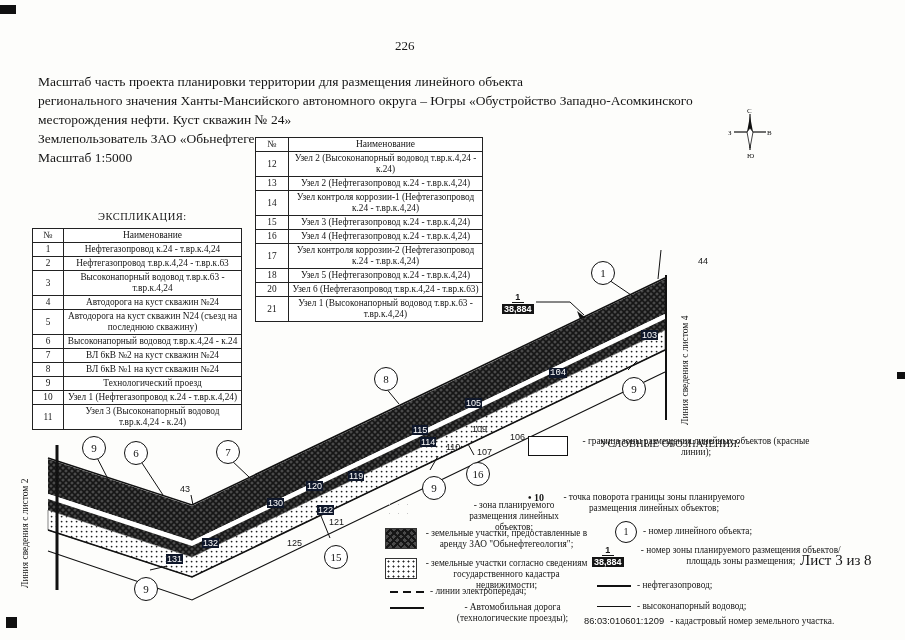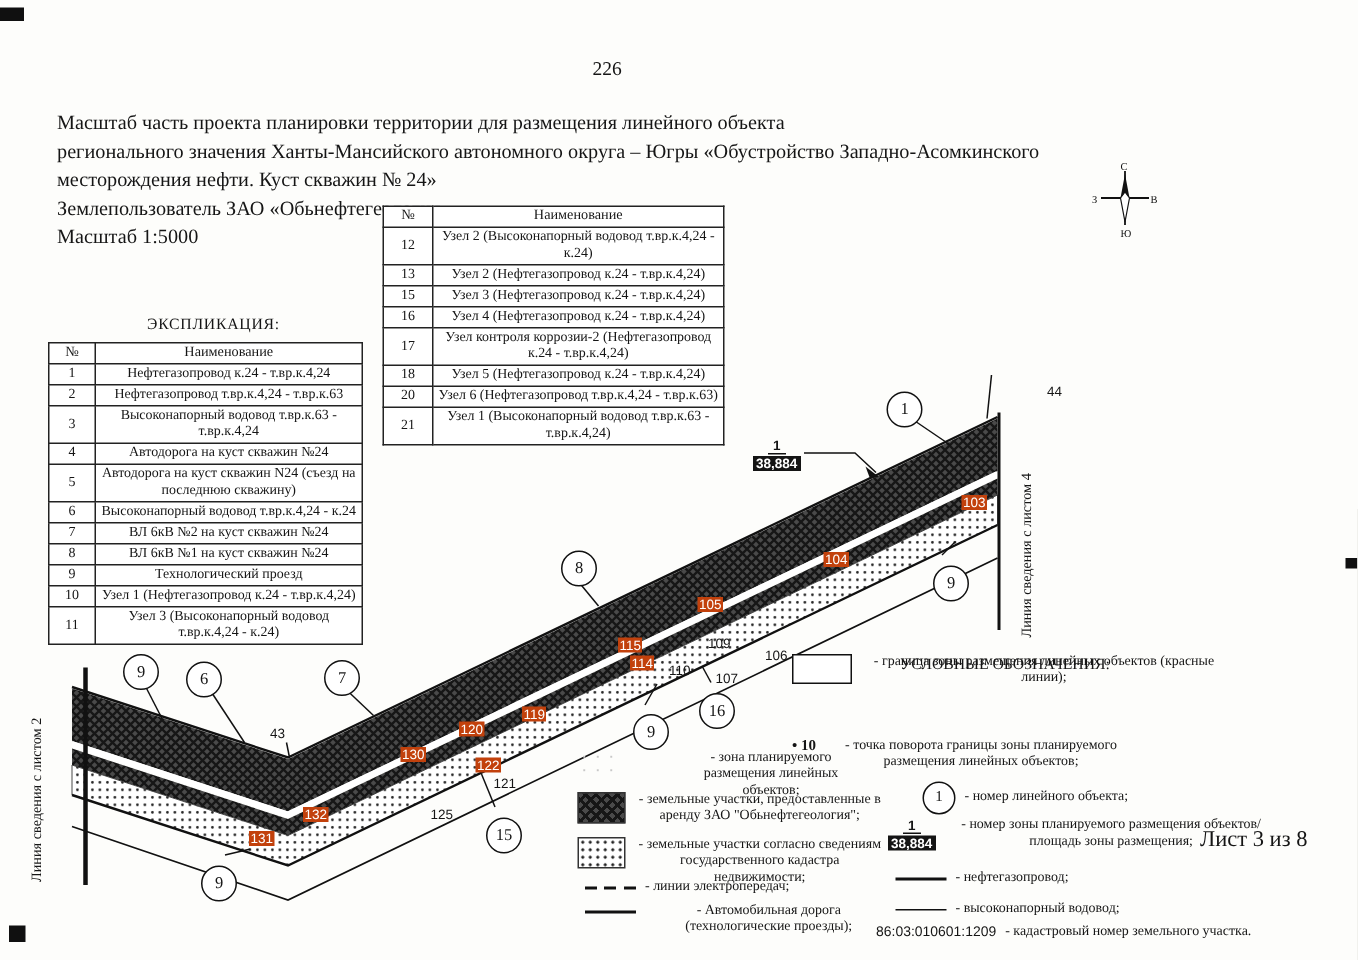--- a/index.html
+++ b/index.html
@@ -16,21 +16,21 @@
   table.tbl td,table.tbl th{border:1px solid #222;text-align:center;vertical-align:middle;padding:1px 3px;font-weight:normal;}
   table.tbl th{font-size:9.5px;}
   .tbl-left{left:32px;top:228px;width:210px;}
   .tbl-left .c-num{width:24px;}
   .tbl-right{left:255px;top:137px;width:228px;}
   .tbl-right .c-num{width:26px;}
   
   svg.mapsvg{position:absolute;left:0;top:0;z-index:1;}
   
   .maplabel{position:absolute;z-index:6;font-size:9px;line-height:10px;font-family:"Liberation Sans","DejaVu Sans",sans-serif;}
-  .maplabel.inv{background:#c2410c;color:#fff;padding:0 1px;}
+  .maplabel.inv{background:#0f172a;color:#fff;padding:0 1px;}
   .mapcircle{position:absolute;z-index:7;width:22px;height:22px;border:1.4px solid #111;border-radius:50%;
              background:#fff;text-align:center;line-height:22px;font-size:11px;}
   .vlabel{position:absolute;z-index:6;font-size:9.5px;white-space:nowrap;transform:rotate(-90deg);transform-origin:left top;}
   
   .fraction{position:absolute;z-index:7;text-align:center;font-size:9px;line-height:10px;font-family:"Liberation Sans","DejaVu Sans",sans-serif;}
   .fraction .fnum{display:inline-block;min-width:12px;border-bottom:1.2px solid #111;font-weight:bold;}
   .fraction .farea{display:block;background:#141414;color:#fff;padding:0 2px;margin-top:1px;font-weight:bold;}
   
   .legend-title{position:absolute;z-index:6;font-size:10.5px;}
   .leg-item{position:absolute;z-index:6;display:flex;align-items:flex-start;font-size:9.3px;line-height:11px;}
@@ -181,20 +181,24 @@
     <tbody>
       <tr>
           <td class="c-num">12</td>
           <td class="c-name">Узел 2 (Высоконапорный водовод т.вр.к.4,24 - к.24)</td>
         </tr>
         <tr>
           <td class="c-num">13</td>
           <td class="c-name">Узел 2 (Нефтегазопровод к.24 - т.вр.к.4,24)</td>
         </tr>
         <tr>
+          <td class="c-num">14</td>
+          <td class="c-name">Узел контроля коррозии-1 (Нефтегазопровод к.24 - т.вр.к.4,24)</td>
+        </tr>
+        <tr>
           <td class="c-num">15</td>
           <td class="c-name">Узел 3 (Нефтегазопровод к.24 - т.вр.к.4,24)</td>
         </tr>
         <tr>
           <td class="c-num">16</td>
           <td class="c-name">Узел 4 (Нефтегазопровод к.24 - т.вр.к.4,24)</td>
         </tr>
         <tr>
           <td class="c-num">17</td>
           <td class="c-name">Узел контроля коррозии-2 (Нефтегазопровод к.24 - т.вр.к.4,24)</td>
@@ -242,21 +246,21 @@
   <div class="mapcircle" style="left:374px;top:367px;">8</div>
   <div class="mapcircle" style="left:422px;top:476px;">9</div>
   <div class="mapcircle" style="left:466px;top:462px;">16</div>
   <div class="mapcircle" style="left:324px;top:545px;">15</div>
   <div class="mapcircle" style="left:134px;top:577px;">9</div>
   <div class="mapcircle" style="left:622px;top:377px;">9</div>
 
   <div class="maplabel" style="left:655px;top:256px;margin-left:43px;">44</div>
   <div class="maplabel" style="left:180px;top:484px;">43</div>
   <div class="maplabel inv" style="left:641px;top:330px;">103</div>
-  <div class="maplabel inv" style="left:549px;top:368px;">104</div>
+  <div class="maplabel inv" style="left:549px;top:368px;font-family:Liberation Mono, monospace;">104</div>
   <div class="maplabel inv" style="left:465px;top:398px;">105</div>
   <div class="maplabel inv" style="left:412px;top:425px;">115</div>
   <div class="maplabel inv" style="left:420px;top:437px;">114</div>
   <div class="maplabel" style="left:472px;top:424px;">109</div>
   <div class="maplabel" style="left:446px;top:442px;">110</div>
   <div class="maplabel" style="left:510px;top:432px;">106</div>
   <div class="maplabel" style="left:477px;top:447px;">107</div>
   <div class="maplabel inv" style="left:348px;top:471px;">119</div>
   <div class="maplabel inv" style="left:306px;top:481px;">120</div>
   <div class="maplabel inv" style="left:267px;top:498px;">130</div>

